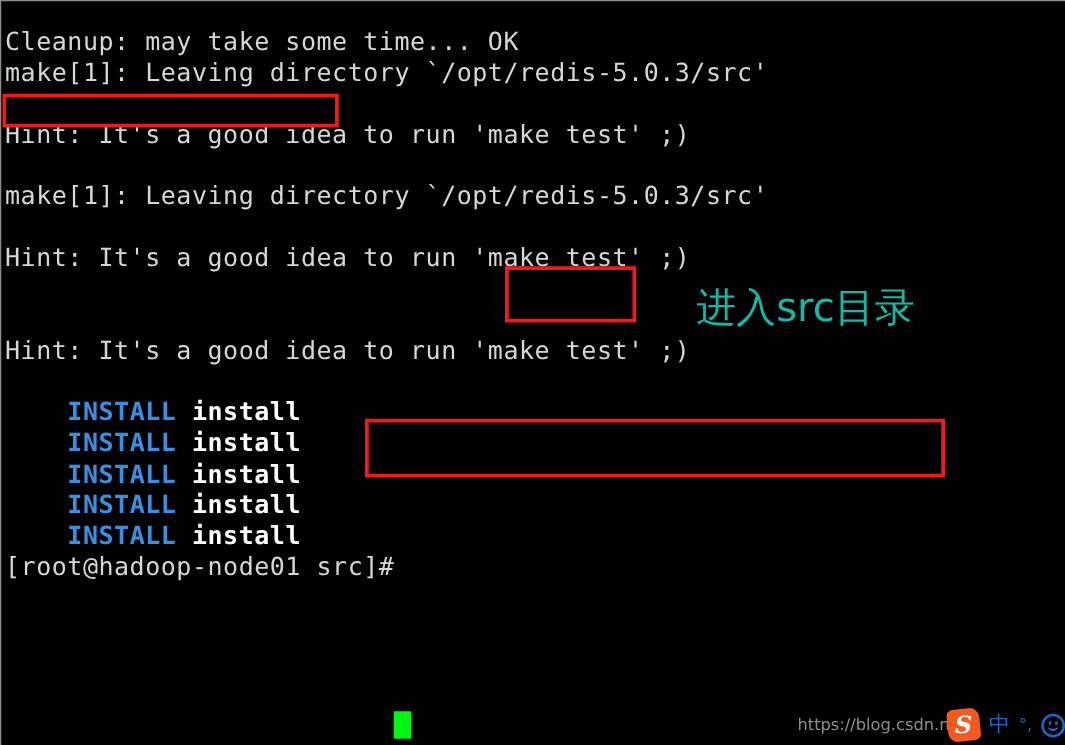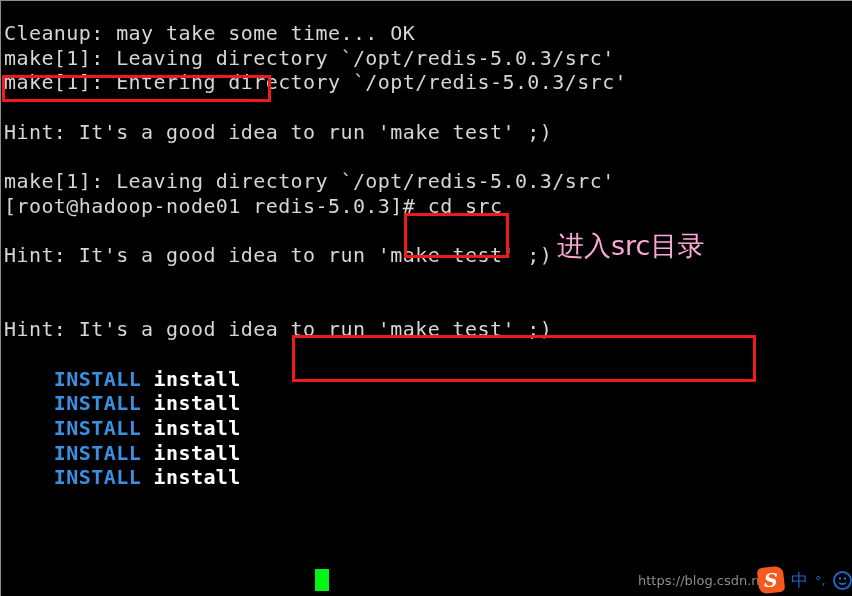--- a/index.html
+++ b/index.html
@@ -68,23 +68,23 @@
   #annot-box-cd-src-make-all { left: 1px;   top: 74px;  width: 269px; height: 27px; }
   #annot-box-cd-src          { left: 403px; top: 212px; width: 105px; height: 45px; }
   #annot-box-make-prefix     { left: 291px; top: 334px; width: 464px; height: 47px; }
 
   
   #annot-label-enter-src-dir {
     position: absolute;
     left: 556px;
     top: 229px;
     font-family: "DejaVu Sans", "Liberation Sans", sans-serif;
-    font-size: 27px;
+    font-size: 32px;
     line-height: 32px;
-    color: #f9a8d4;
+    color: #14b8a6;
     white-space: pre;
     z-index: 3;
   }
 
   
   #watermark {
     position: absolute;
     left: 637px;
     top: 571px;
     z-index: 5;
@@ -166,39 +166,38 @@
 </style>
 </head>
 <body>
 
 <div id="terminal-window">
 
   <div id="terminal-output">
 
     <span class="term-line">Cleanup: may take some time... OK</span>
     <span class="term-line">make[1]: Leaving directory `/opt/redis-5.0.3/src'</span>
-    <span class="term-line">make[1]: Entering directory `/opt/redis-5.0.3/src'</span>
     <span class="term-line blank"></span>
     <span class="term-line">Hint: It's a good idea to run 'make test' ;)</span>
     <span class="term-line blank"></span>
     <span class="term-line">make[1]: Leaving directory `/opt/redis-5.0.3/src'</span>
-    <span class="term-line">[root@hadoop-node01 redis-5.0.3]# cd src</span>
     <span class="term-line blank"></span>
     <span class="term-line">Hint: It's a good idea to run 'make test' ;)</span>
     <span class="term-line blank"></span>
     <span class="term-line blank"></span>
     <span class="term-line">Hint: It's a good idea to run 'make test' ;)</span>
     <span class="term-line blank"></span>
 
     <span class="term-line"><span class="seg-white">    </span><span class="seg-blue">INSTALL</span><span class="seg-bold"> install</span></span>
     <span class="term-line"><span class="seg-white">    </span><span class="seg-blue">INSTALL</span><span class="seg-bold"> install</span></span>
     <span class="term-line"><span class="seg-white">    </span><span class="seg-blue">INSTALL</span><span class="seg-bold"> install</span></span>
     <span class="term-line"><span class="seg-white">    </span><span class="seg-blue">INSTALL</span><span class="seg-bold"> install</span></span>
     <span class="term-line"><span class="seg-white">    </span><span class="seg-blue">INSTALL</span><span class="seg-bold"> install</span></span>
 
+    <span class="term-line">[root@hadoop-node01 src]# </span>
   </div>
 
   <div id="cursor-block"></div>
 
   <div class="annot-box" id="annot-box-cd-src-make-all"></div>
   <div class="annot-box" id="annot-box-cd-src"></div>
   <div class="annot-box" id="annot-box-make-prefix"></div>
 
   <div id="annot-label-enter-src-dir">进入src目录</div>
 

